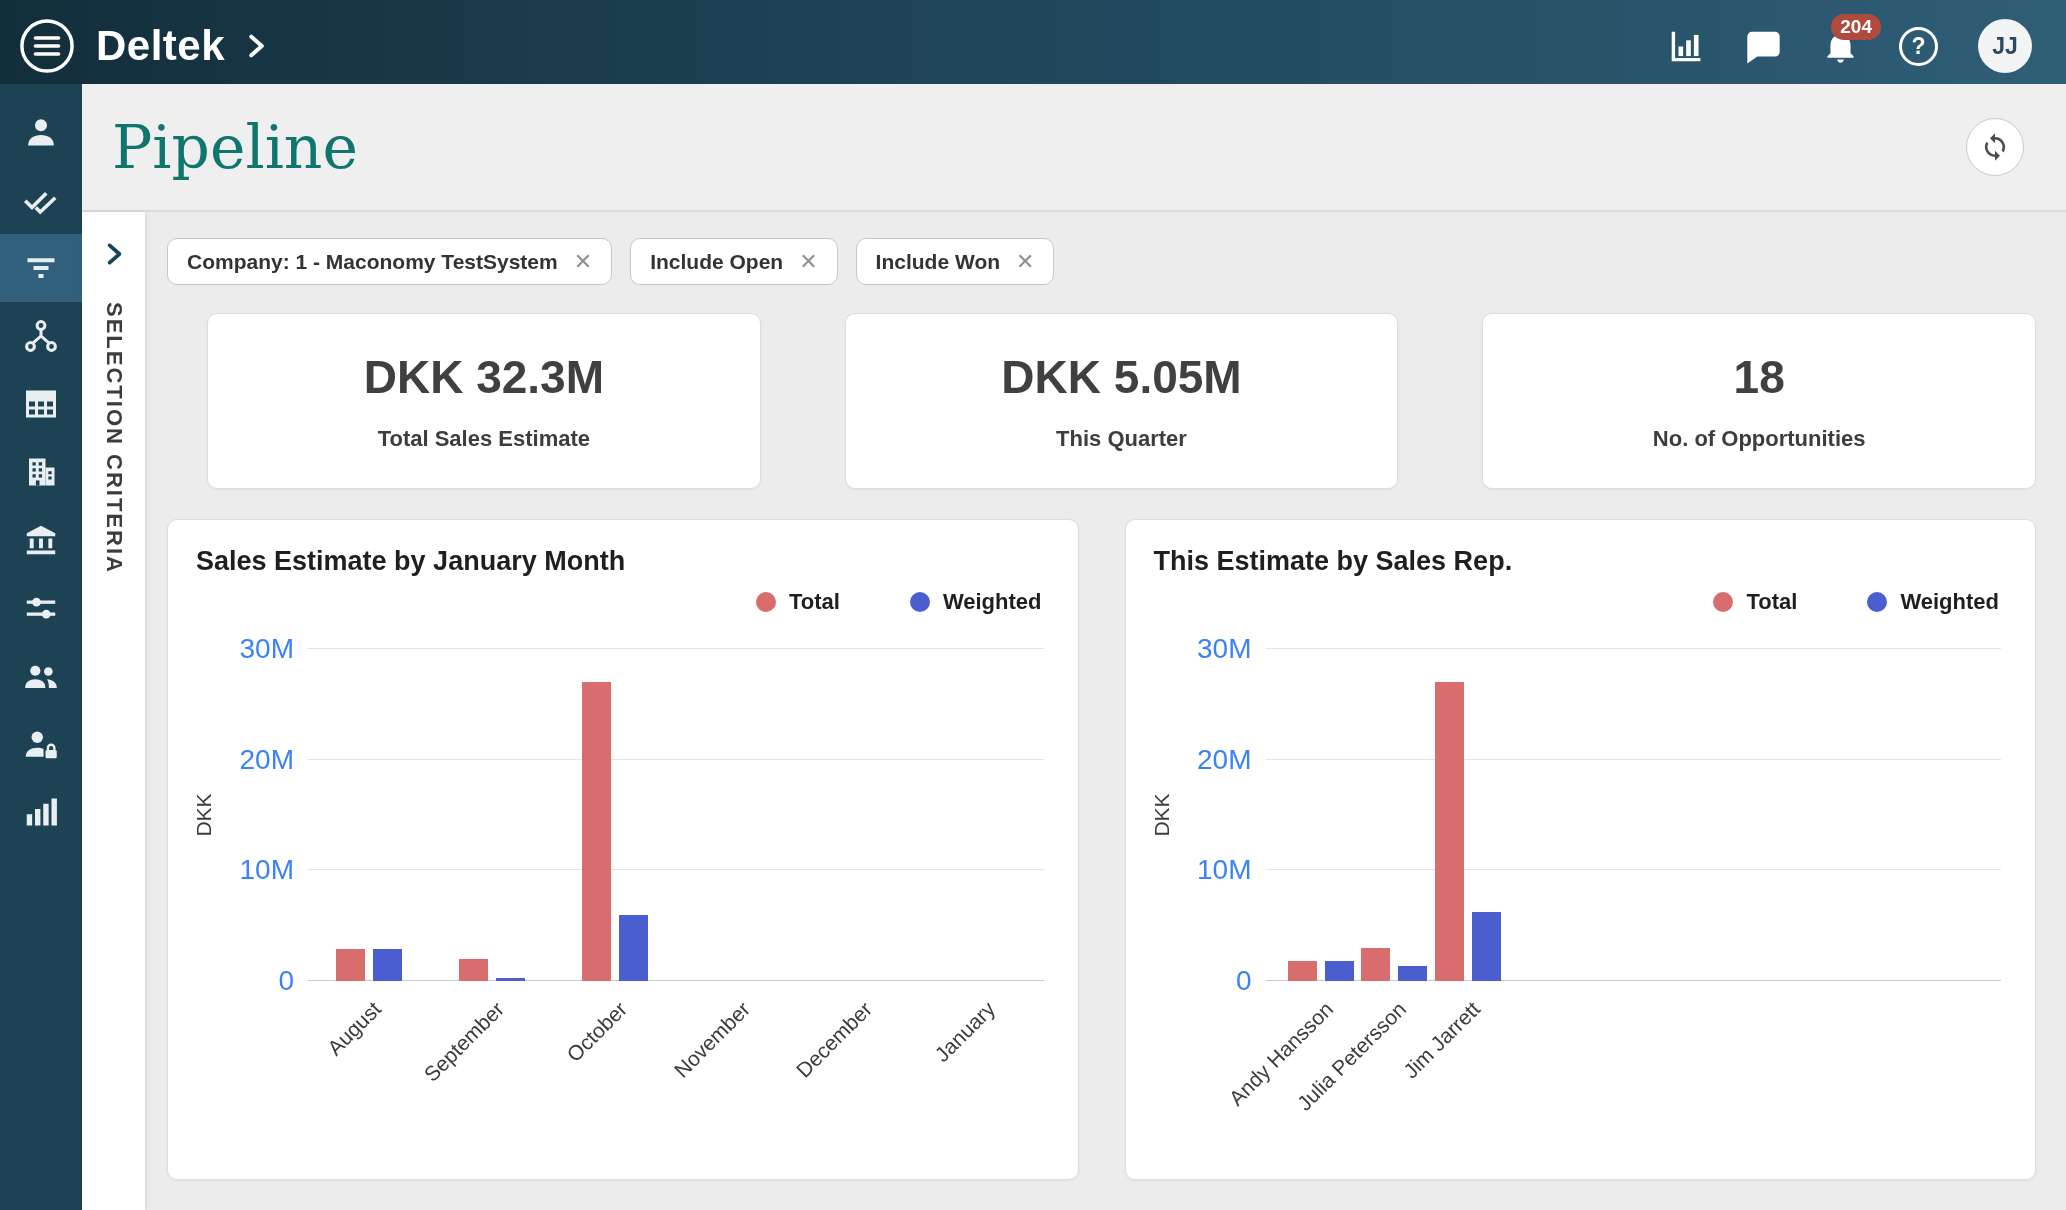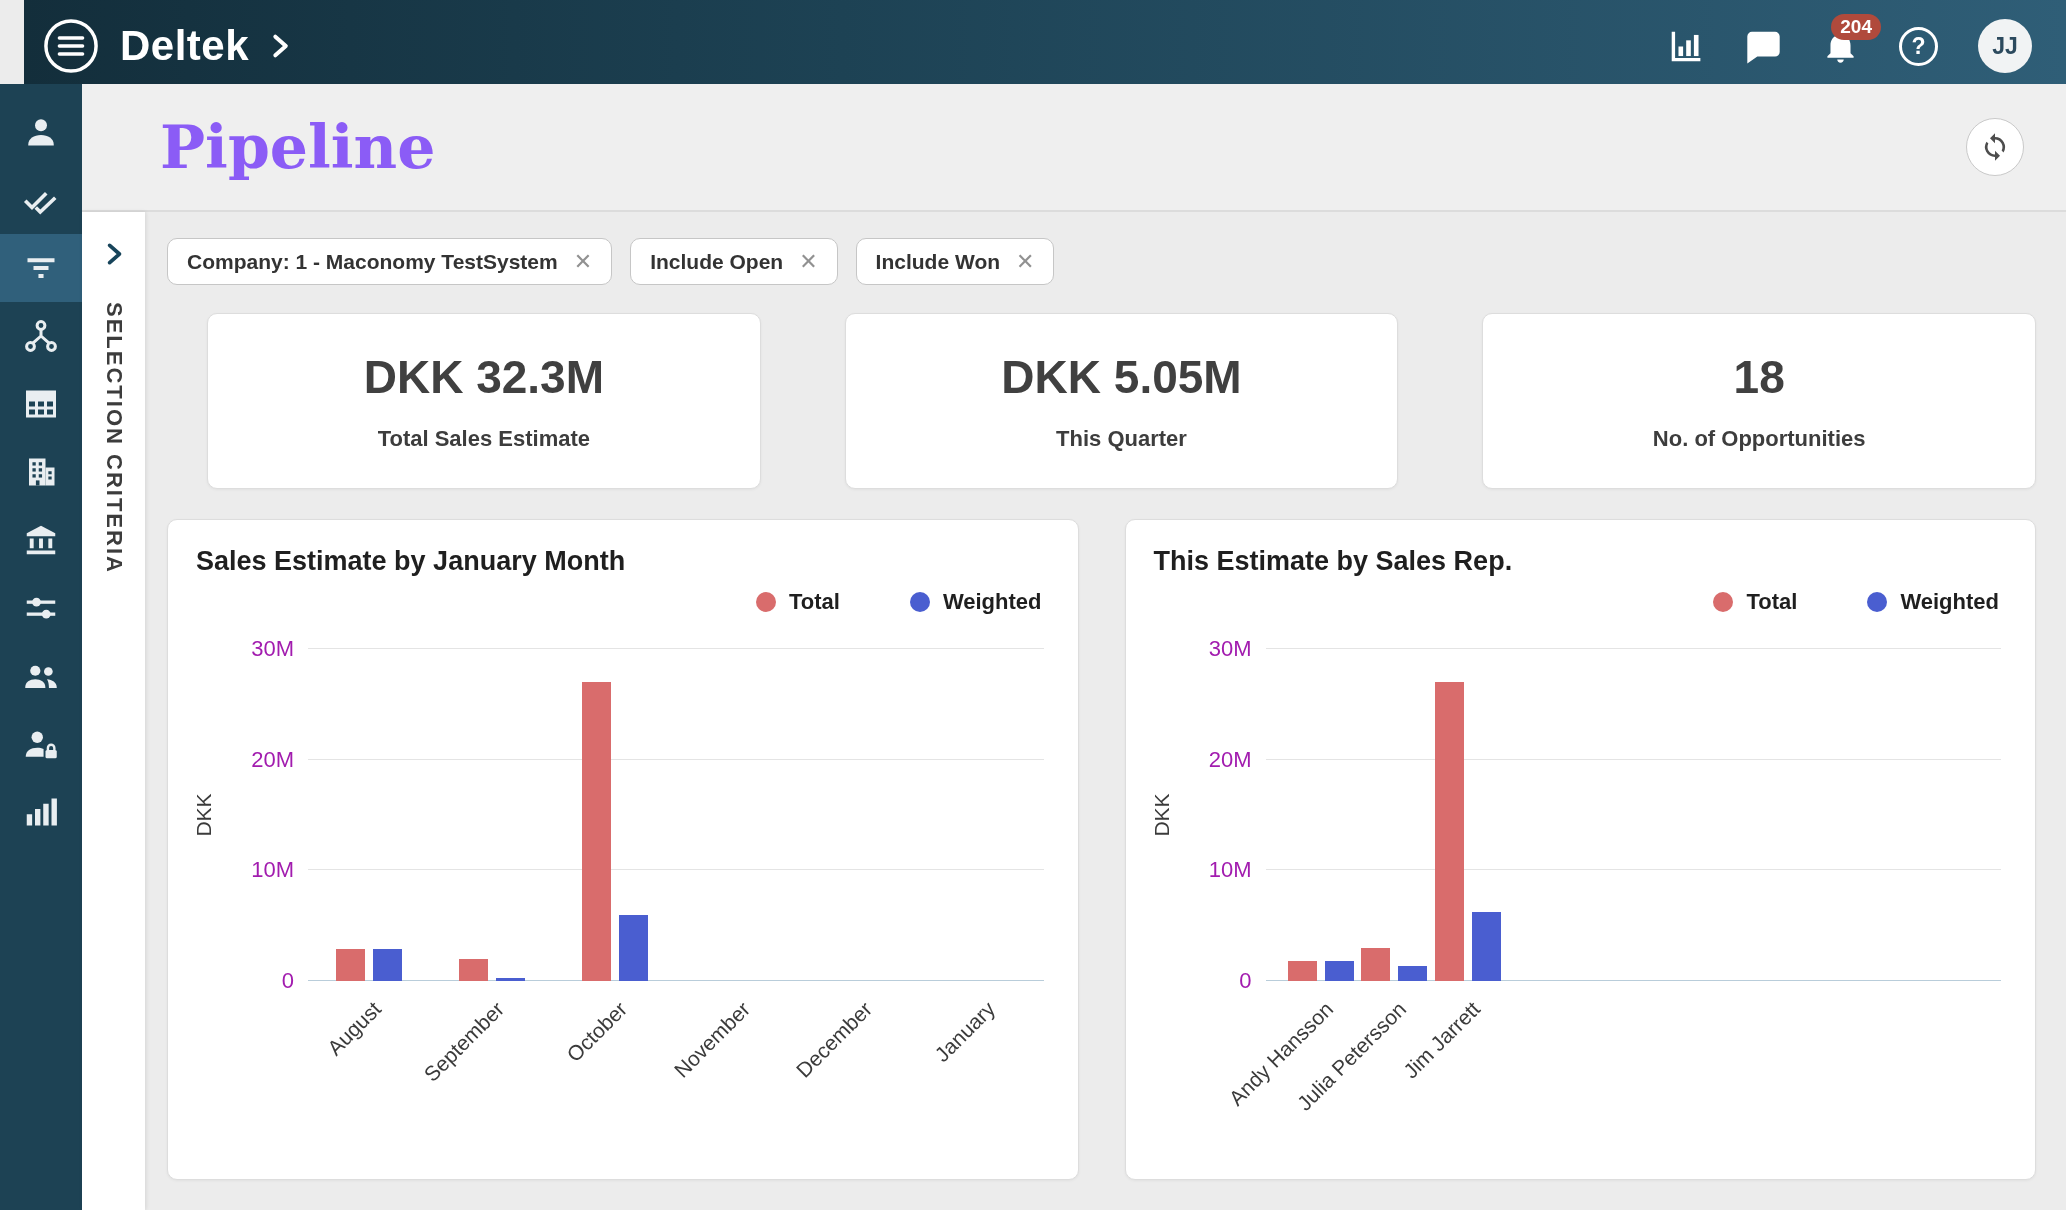--- a/index.html
+++ b/index.html
@@ -3,21 +3,21 @@
 <meta charset="utf-8">
 <style>
   * { margin:0; padding:0; box-sizing:border-box; }
   html,body { width:2066px; height:1210px; }
   body { font-family:"Liberation Sans","DejaVu Sans",sans-serif; background:#ececec; overflow:hidden; }
   button { font:inherit; background:none; border:none; cursor:pointer; color:inherit; padding:0; }
   svg { display:block; }
 
   
   .topbar { height:84px; background:linear-gradient(90deg,#132e3b 0%, #1d4254 40%, #2f5e77 100%);
-            display:flex; align-items:center; padding:8px 34px 0 18px; color:#fff;margin-left:24px; }
+            display:flex; align-items:center; padding:8px 34px 0 18px; color:#fff; }
   .hamburger { width:58px; height:58px; color:#fff; }
   .hamburger svg { width:58px; height:58px; }
   .brand { display:flex; align-items:center; margin-left:20px; gap:15px; color:#fff; }
   .brand-deltek { font-size:42px; font-weight:700; letter-spacing:.5px; }
   .brand-product { font-family:"DejaVu Serif","Liberation Serif",serif; font-size:42px; font-weight:600; }
   .brand-chev { width:28px; height:28px; margin-left:2px; }
   .top-actions { margin-left:auto; display:flex; align-items:center; gap:40px; }
   .top-actions .iconbtn svg { width:37px; height:37px; color:#fff; fill:currentColor; }
   .bell { position:relative; }
   .badge { position:absolute; top:-14px; right:-22px; background:#b04a3c; color:#fff; font-size:19px;
@@ -30,21 +30,21 @@
   
   .shell { display:flex; height:1126px; }
   .sidebar { width:82px; background:#1d4254; display:flex; flex-direction:column; padding-top:14px; flex:none; }
   .side-item { height:68px; display:grid; place-items:center; color:#e9eef1; }
   .side-item.active { background:#30607b; }
   .sicon { width:36px; height:36px; fill:currentColor; }
 
   .main { flex:1; display:flex; flex-direction:column; min-width:0; }
   .page-header { height:128px; background:#efefef; border-bottom:2px solid #dcdcdc; display:flex;
                  align-items:center; padding:0 42px 0 30px; flex:none; }
-  .page-title { font-family:"DejaVu Serif","Liberation Serif",serif; font-size:60px; font-weight:700; color:#8b5cf6;margin-left:48px; }
+  .page-title { font-family:"DejaVu Serif","Liberation Serif",serif; font-size:60px; font-weight:400; color:#0f766e; }
   .refresh { margin-left:auto; width:58px; height:58px; border-radius:50%; background:#fff;
              border:1px solid #c9c9c9; display:grid; place-items:center; }
   .refresh svg { width:30px; height:30px; fill:#4d4d4d; }
 
   .content-row { flex:1; display:flex; min-height:0; }
   .criteria { width:63px; background:#fff; box-shadow:1px 0 4px rgba(0,0,0,.10); display:flex;
               flex-direction:column; align-items:center; padding-top:22px; flex:none; }
   .expand { width:40px; height:40px; color:#17445a; display:grid; place-items:center; }
   .expand svg { width:26px; height:26px; }
   .vlabel { margin-top:28px; writing-mode:vertical-rl; font-size:22px; font-weight:700;
@@ -67,21 +67,21 @@
   .chart-card { flex:1; background:#fff; border:1px solid #ddd; border-radius:10px; padding:26px 28px;
                 box-shadow:0 1px 3px rgba(0,0,0,.05); min-width:0; }
   .chart-title { font-size:27px; font-weight:700; color:#1f1f1f; }
   .legend { display:flex; justify-content:flex-end; gap:70px; margin:12px 8px 34px 0; }
   .legend-item { display:inline-flex; align-items:center; gap:13px; font-size:22px; font-weight:700; color:#1f1f1f; }
   .dot { width:20px; height:20px; border-radius:50%; display:inline-block; }
 
   .plot { position:relative; height:332px; margin:6px 6px 0 112px; }
   .gridline { position:absolute; left:0; right:0; height:1px; background:#e4e4e4; }
   .gridline.zero { background:#b9cdda; }
-  .ytick { position:absolute; right:calc(100% + 14px); font-size:22px; color:#a21caf; line-height:24px; }
+  .ytick { position:absolute; right:calc(100% + 14px); font-size:28px; color:#3b82f6; line-height:24px; }
   .ylab { position:absolute; left:-104px; top:50%; transform:translate(-50%,-50%) rotate(-90deg);
           font-size:21px; color:#3b3b3b; }
   .bar { position:absolute; bottom:0; width:29px; }
   .xtick { position:absolute; top:calc(100% + 16px); width:170px; text-align:right; font-size:21px;
            color:#3b3b3b; transform-origin:100% 0; transform:rotate(-45deg); white-space:nowrap; }
 </style>
 </head>
 <body>
 
 <svg width="0" height="0" style="position:absolute" aria-hidden="true">

